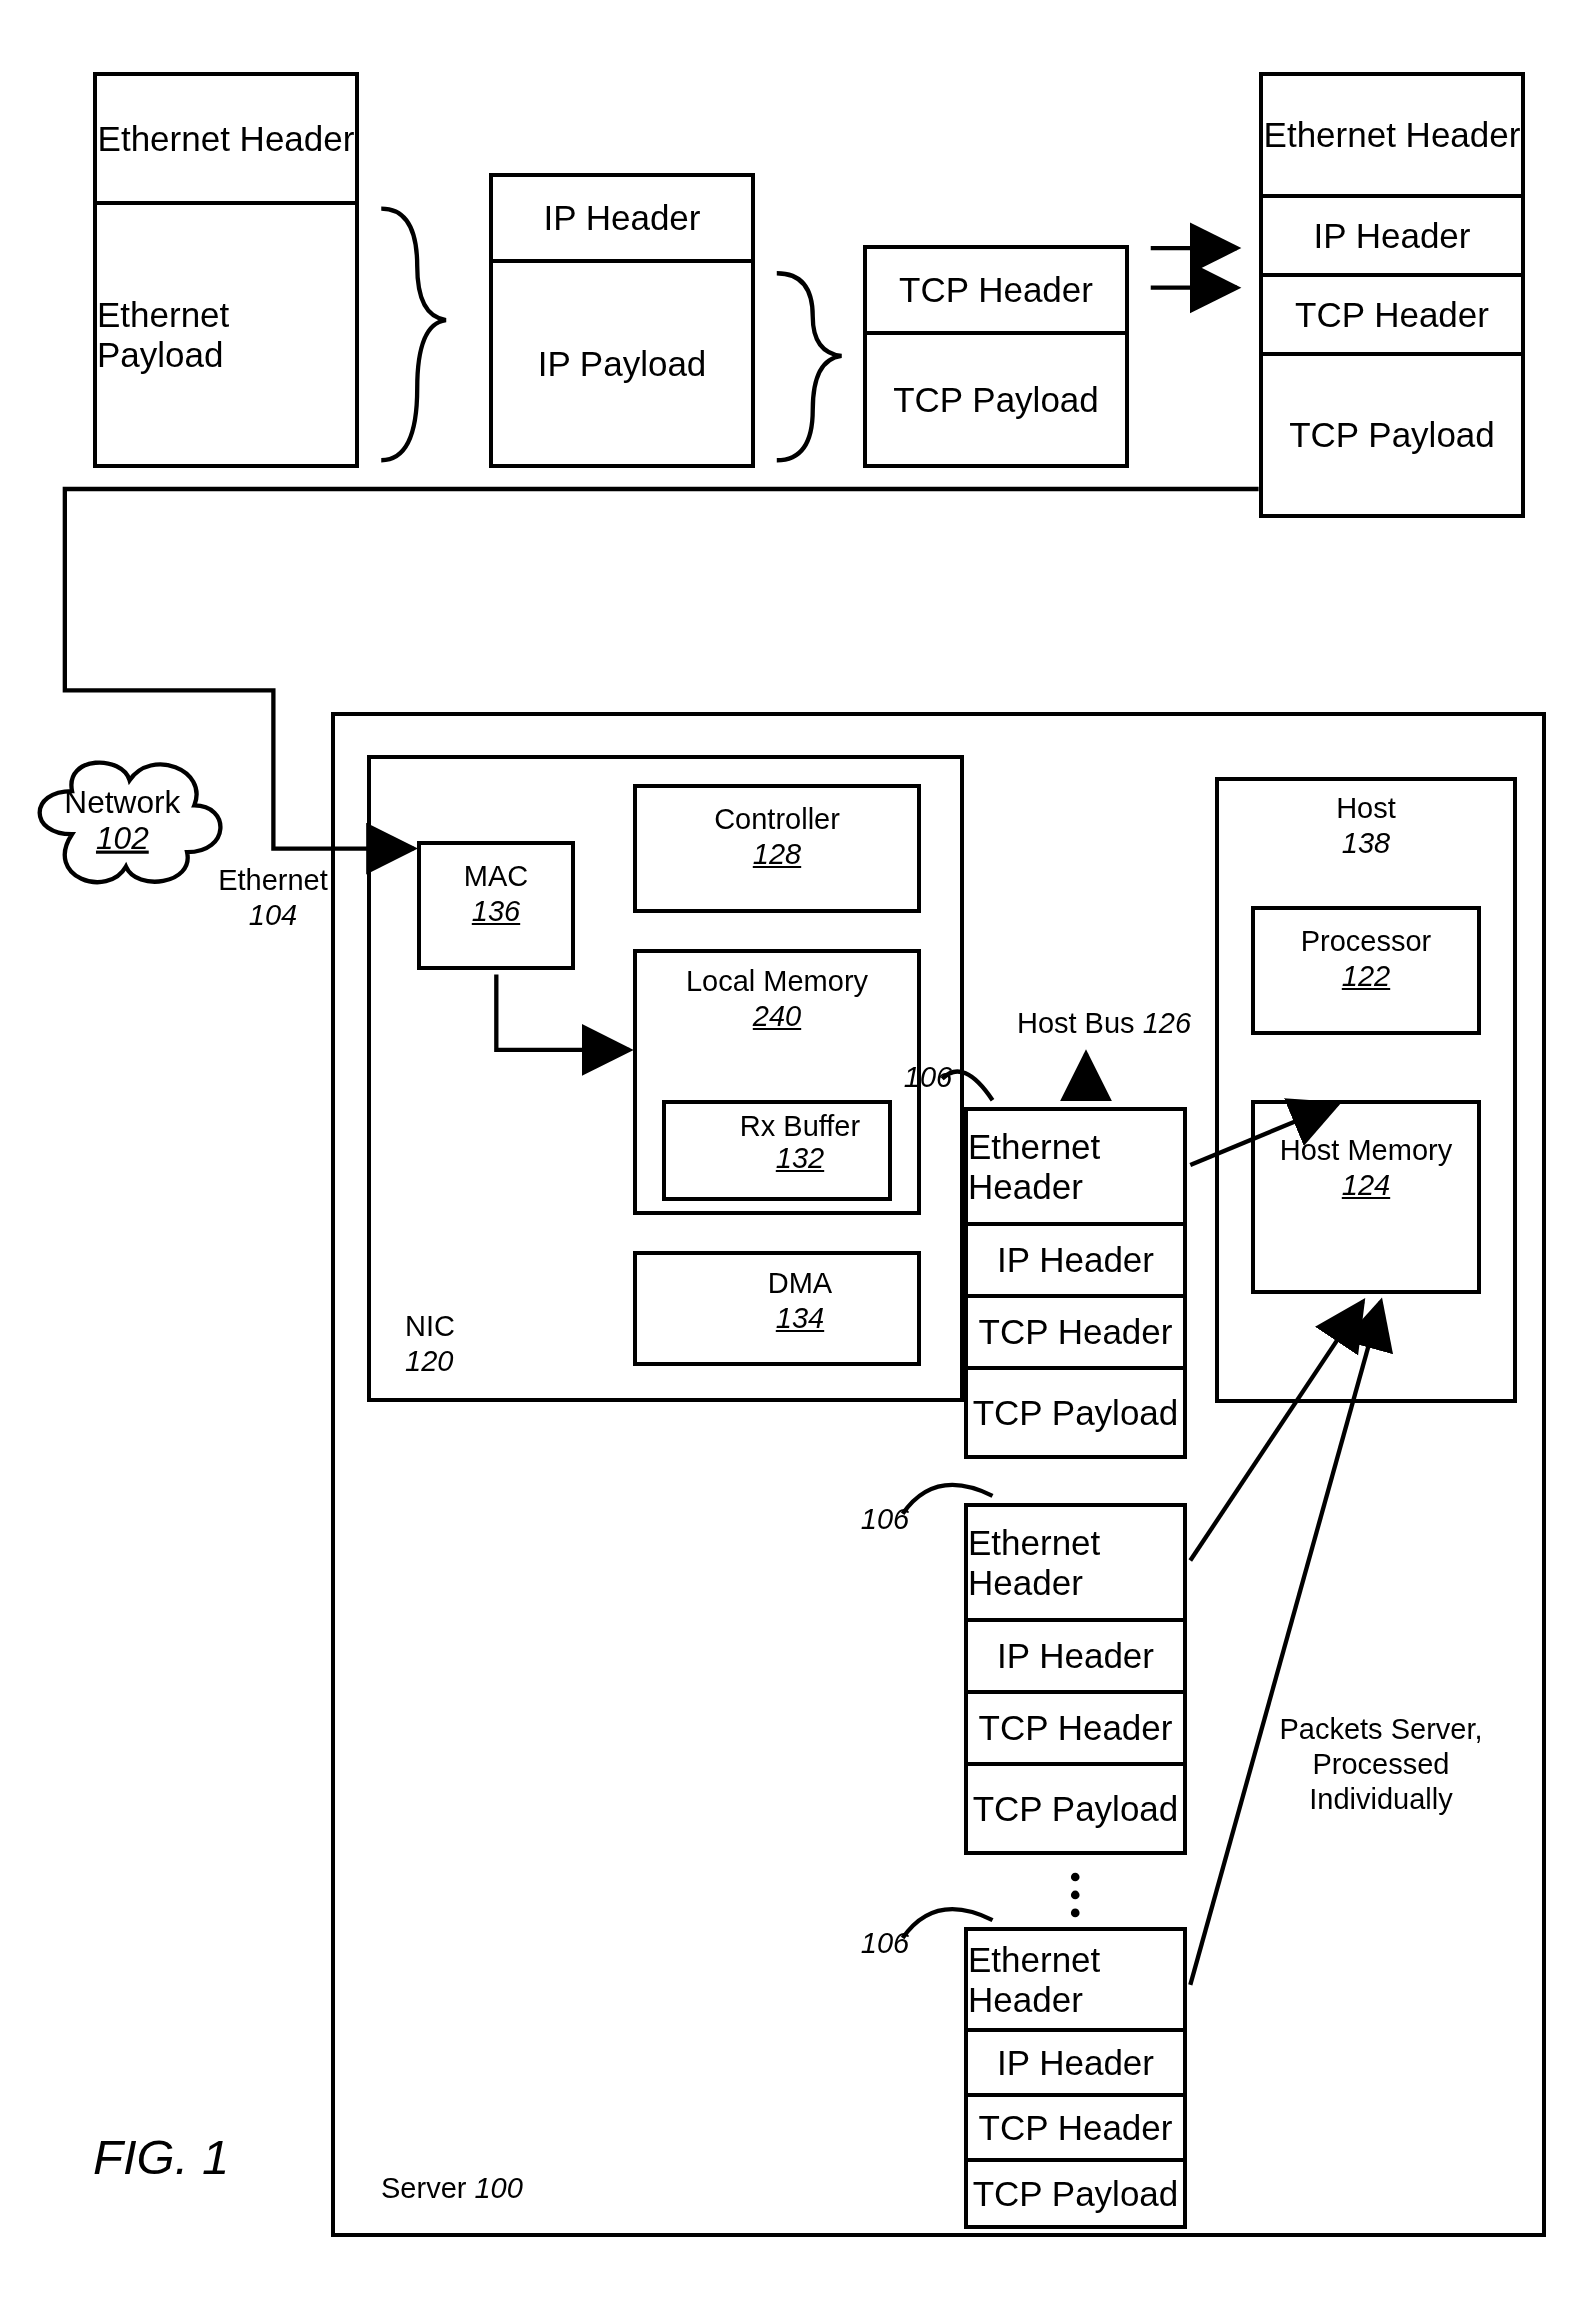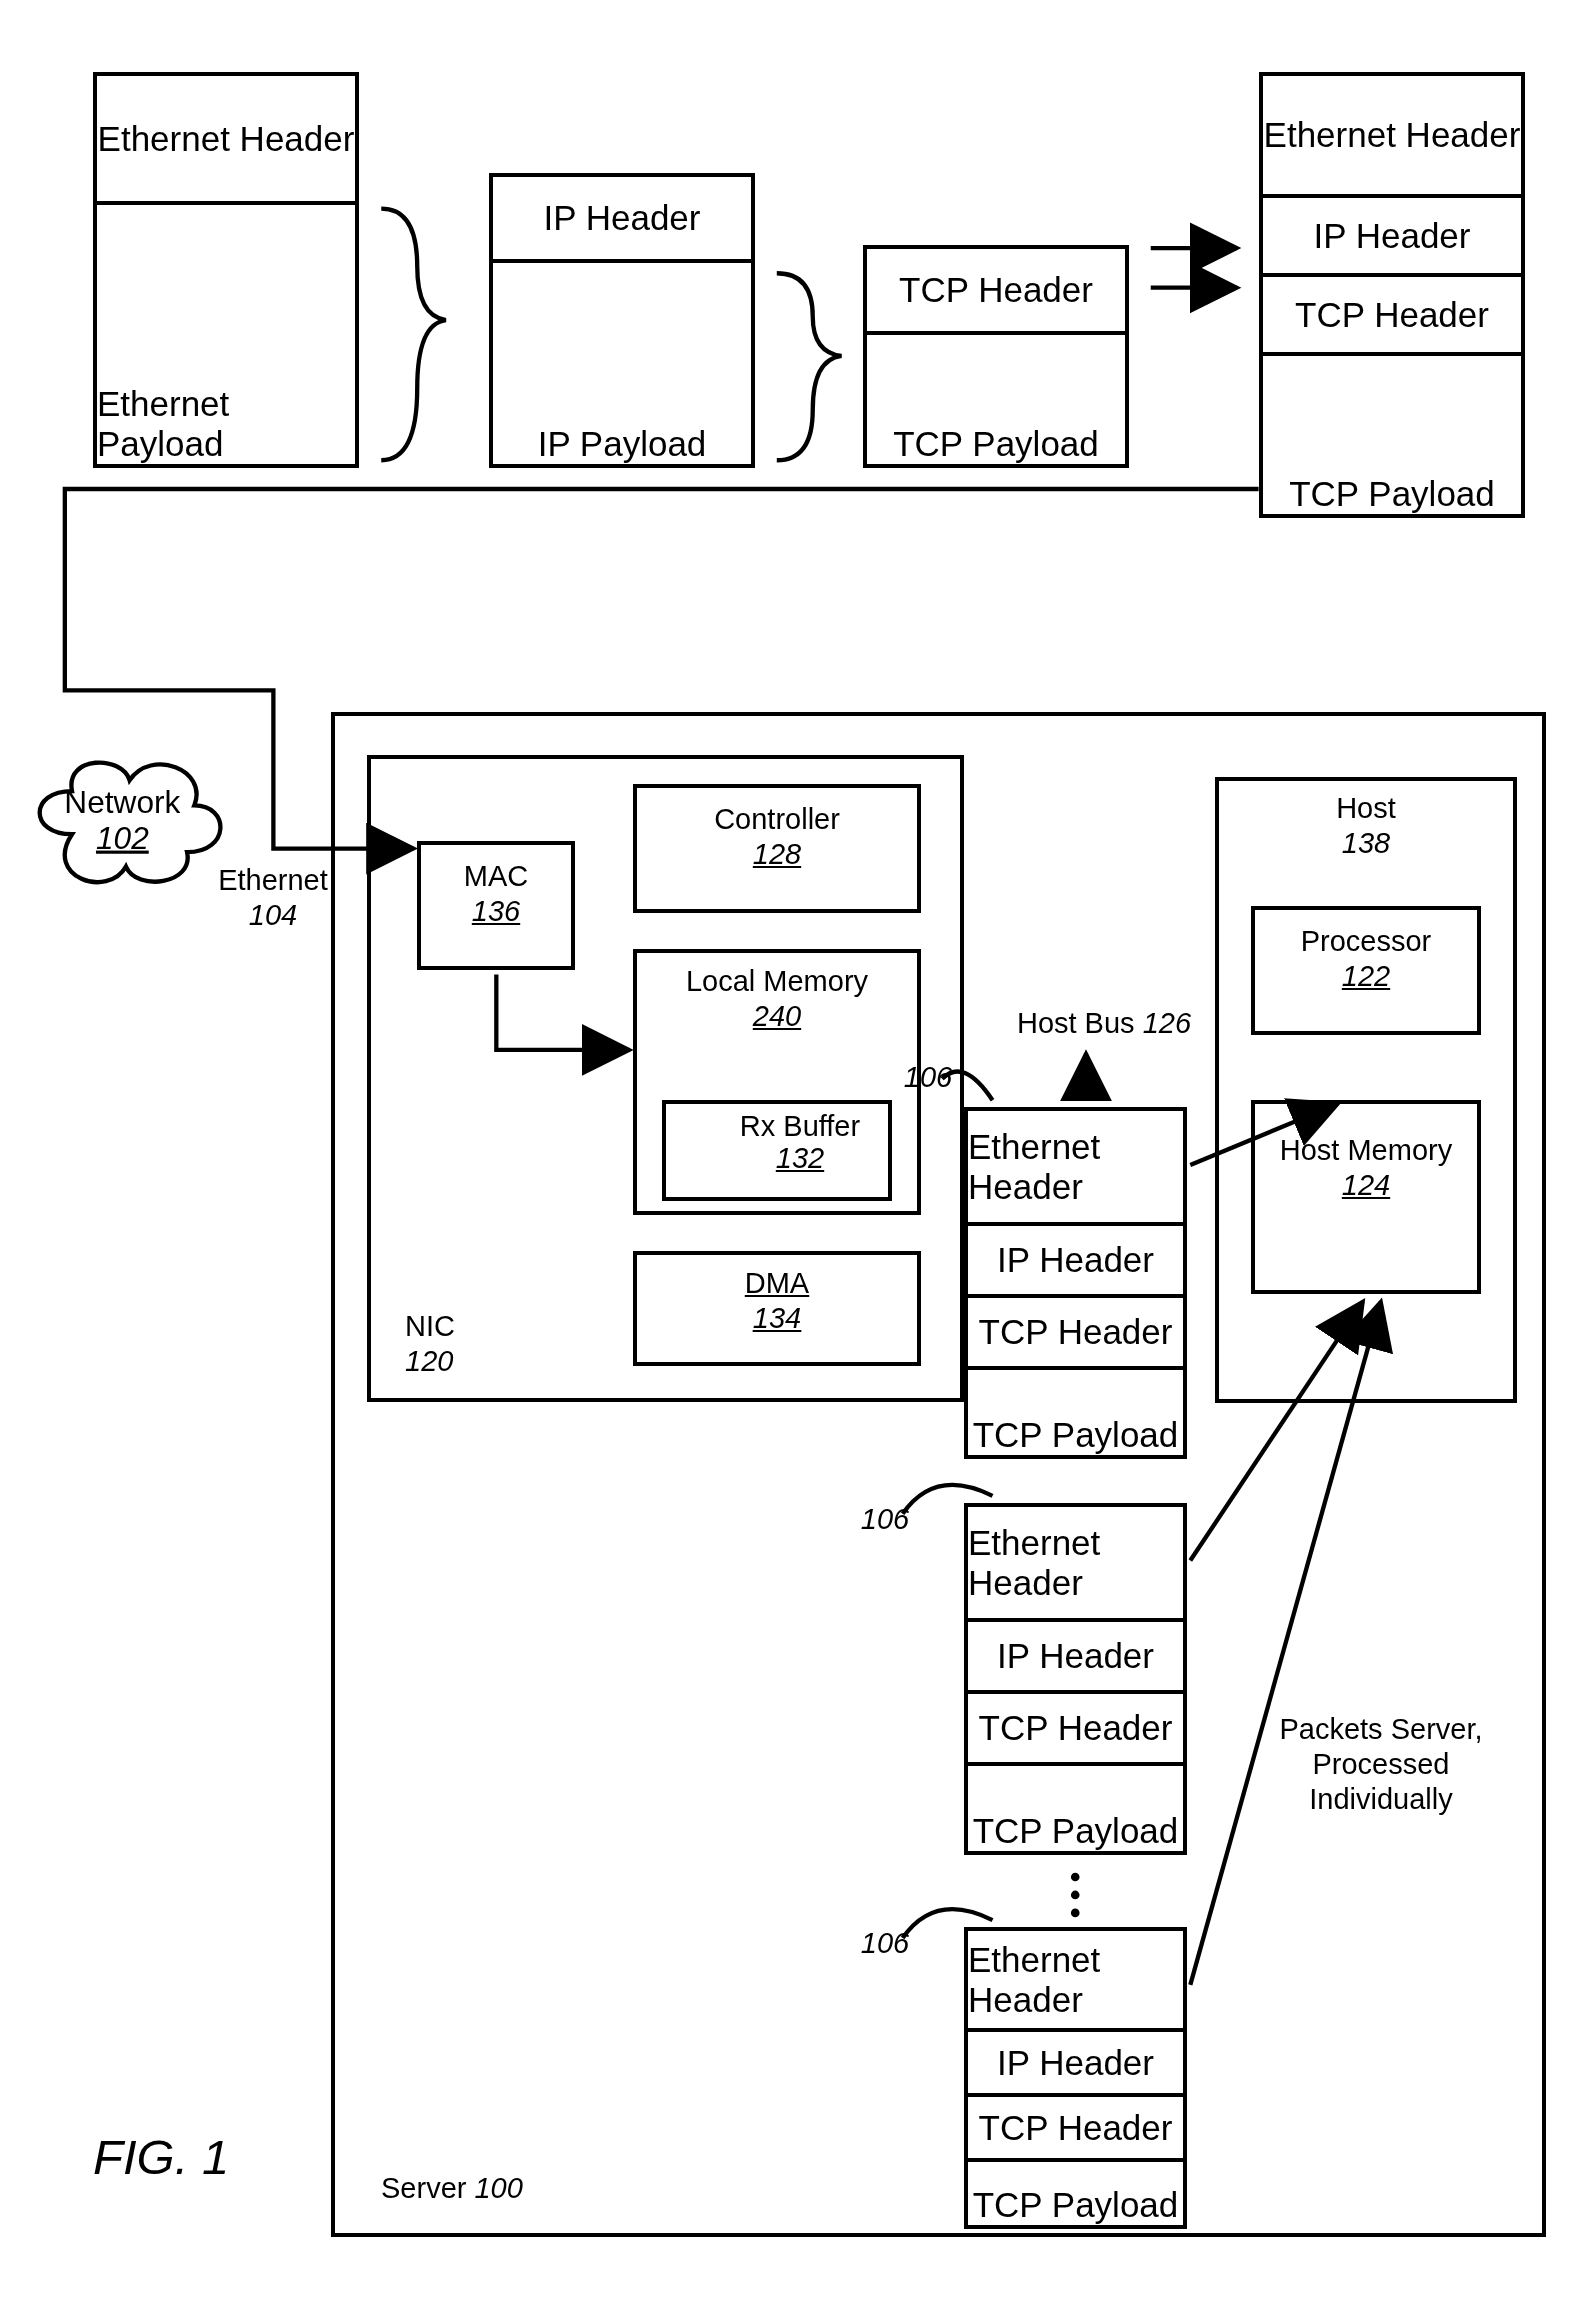--- a/index.html
+++ b/index.html
@@ -4,21 +4,21 @@
 <style>
 * { box-sizing: border-box; margin: 0; padding: 0; }
 body { font-family: Arial, Helvetica, sans-serif; background: #fff; width: 1596px; height: 2307px; position: relative; }
 .box { position: absolute; border: 4.3px solid #000; background: #fff; }
 .label { position: absolute; font-size: 29px; text-align: center; }
 .label-left { text-align: left; }
 .underline { text-decoration: underline; }
 .italic { font-style: italic; }
 svg { position: absolute; top: 0; left: 0; }
 .cell { border-bottom: 4.3px solid #000; display: flex; align-items: center; justify-content: center; font-size: 35px; }
-.cell:last-child { border-bottom: none; align-items: flex-end; }
+.cell:last-child { border-bottom: none; }
 .stack { position: absolute; border: 4.3px solid #000; background: #fff; display: flex; flex-direction: column; }
 </style>
 </head>
 <body>
 
 <div class="stack" style="left:93px; top:72px; width:266px; height:396px;">
   <div class="cell" style="height:129px;">
       <span>Ethernet Header</span>
     </div>
   <div class="cell" style="flex:1;">
@@ -83,21 +83,21 @@
 <div class="label" style="left:633px; top:964px; width:288px; line-height:1.2;">
   <span>Local Memory</span><br><span class="underline italic">240</span>
 </div>
 
 <div class="box" style="left:662px; top:1100px; width:230px; height:101px;"></div>
 <div class="label" style="left:662px; top:1111px; width:276px; line-height:1.1;">
   <span>Rx Buffer</span><br><span class="underline italic">132</span>
 </div>
 
 <div class="box" style="left:633px; top:1251px; width:288px; height:115px;"></div>
-<div class="label" style="left:633px; top:1266px; width:288px; line-height:1.2;text-decoration:underline;">
+<div class="label" style="left:633px; top:1266px; width:334px; line-height:1.2;">
   <span>DMA</span><br><span class="underline italic">134</span>
 </div>
 
 <div class="box" style="left:1215px; top:777px; width:302px; height:626px;"></div>
 <div class="label" style="left:1215px; top:791px; width:302px; line-height:1.2;">
   <span>Host</span><br><span class="italic">138</span>
 </div>
 
 <div class="box" style="left:1251px; top:906px; width:230px; height:129px;"></div>
 <div class="label" style="left:1251px; top:924px; width:230px; line-height:1.2;">

